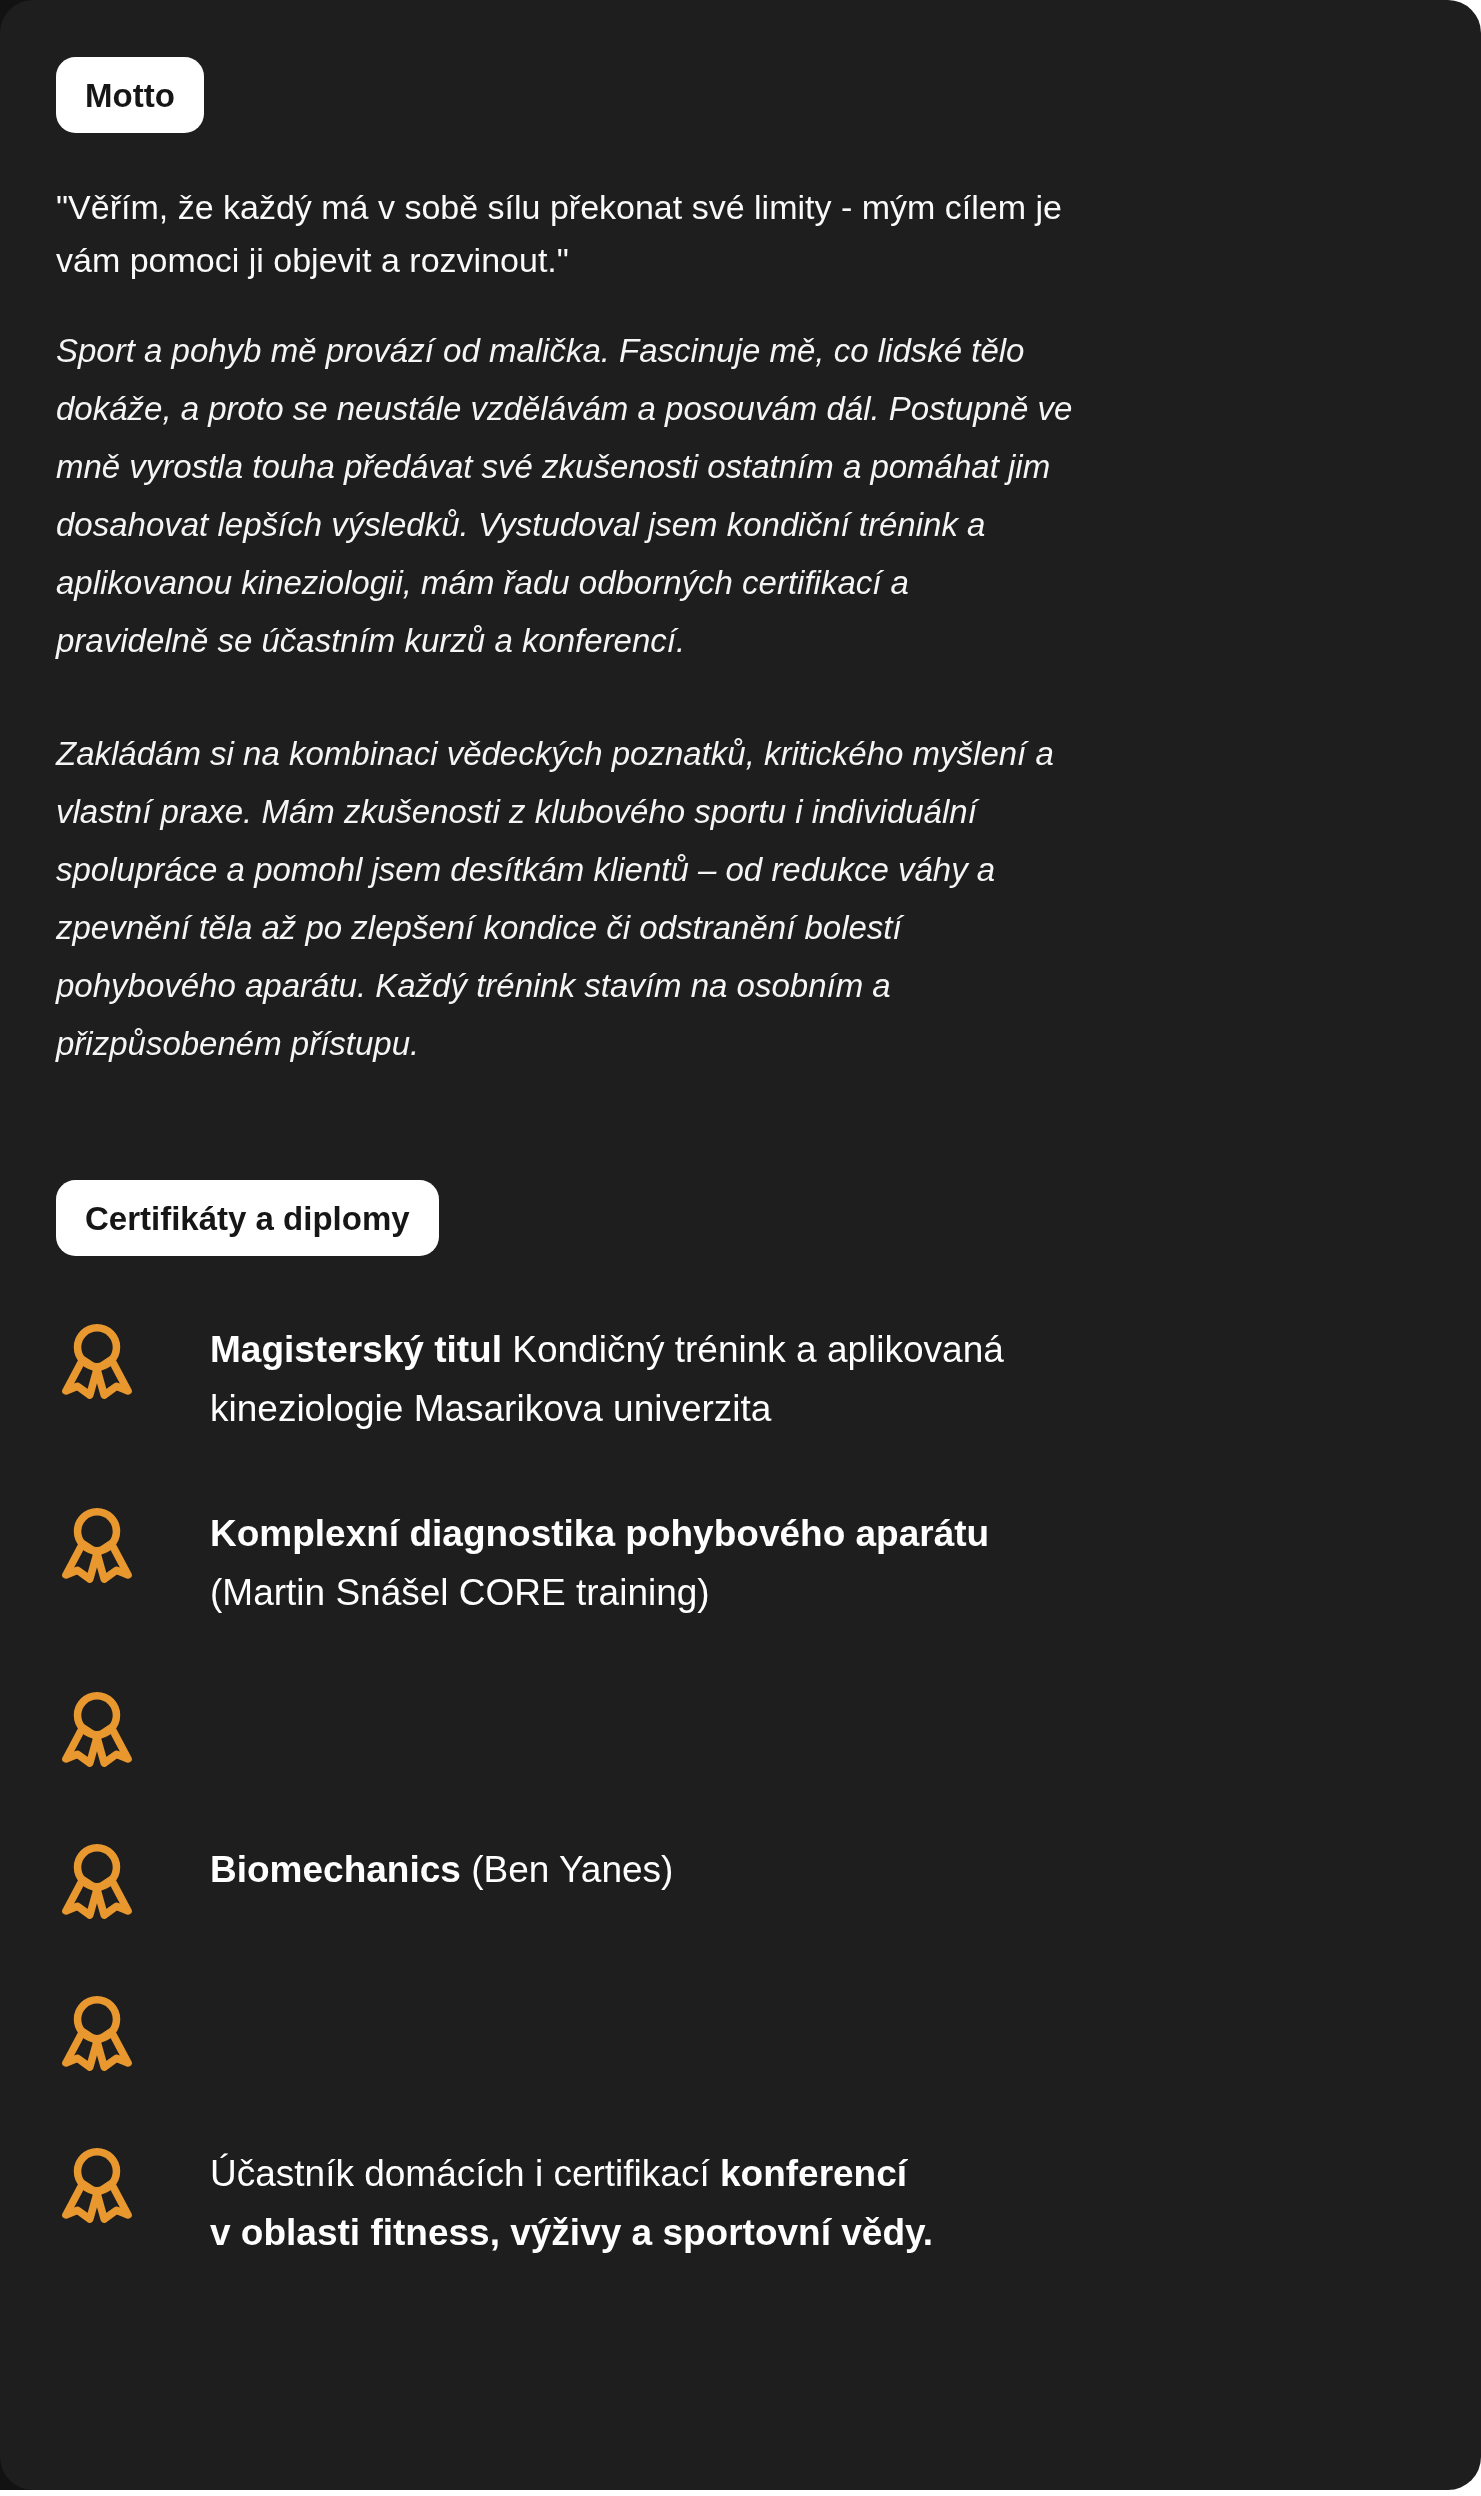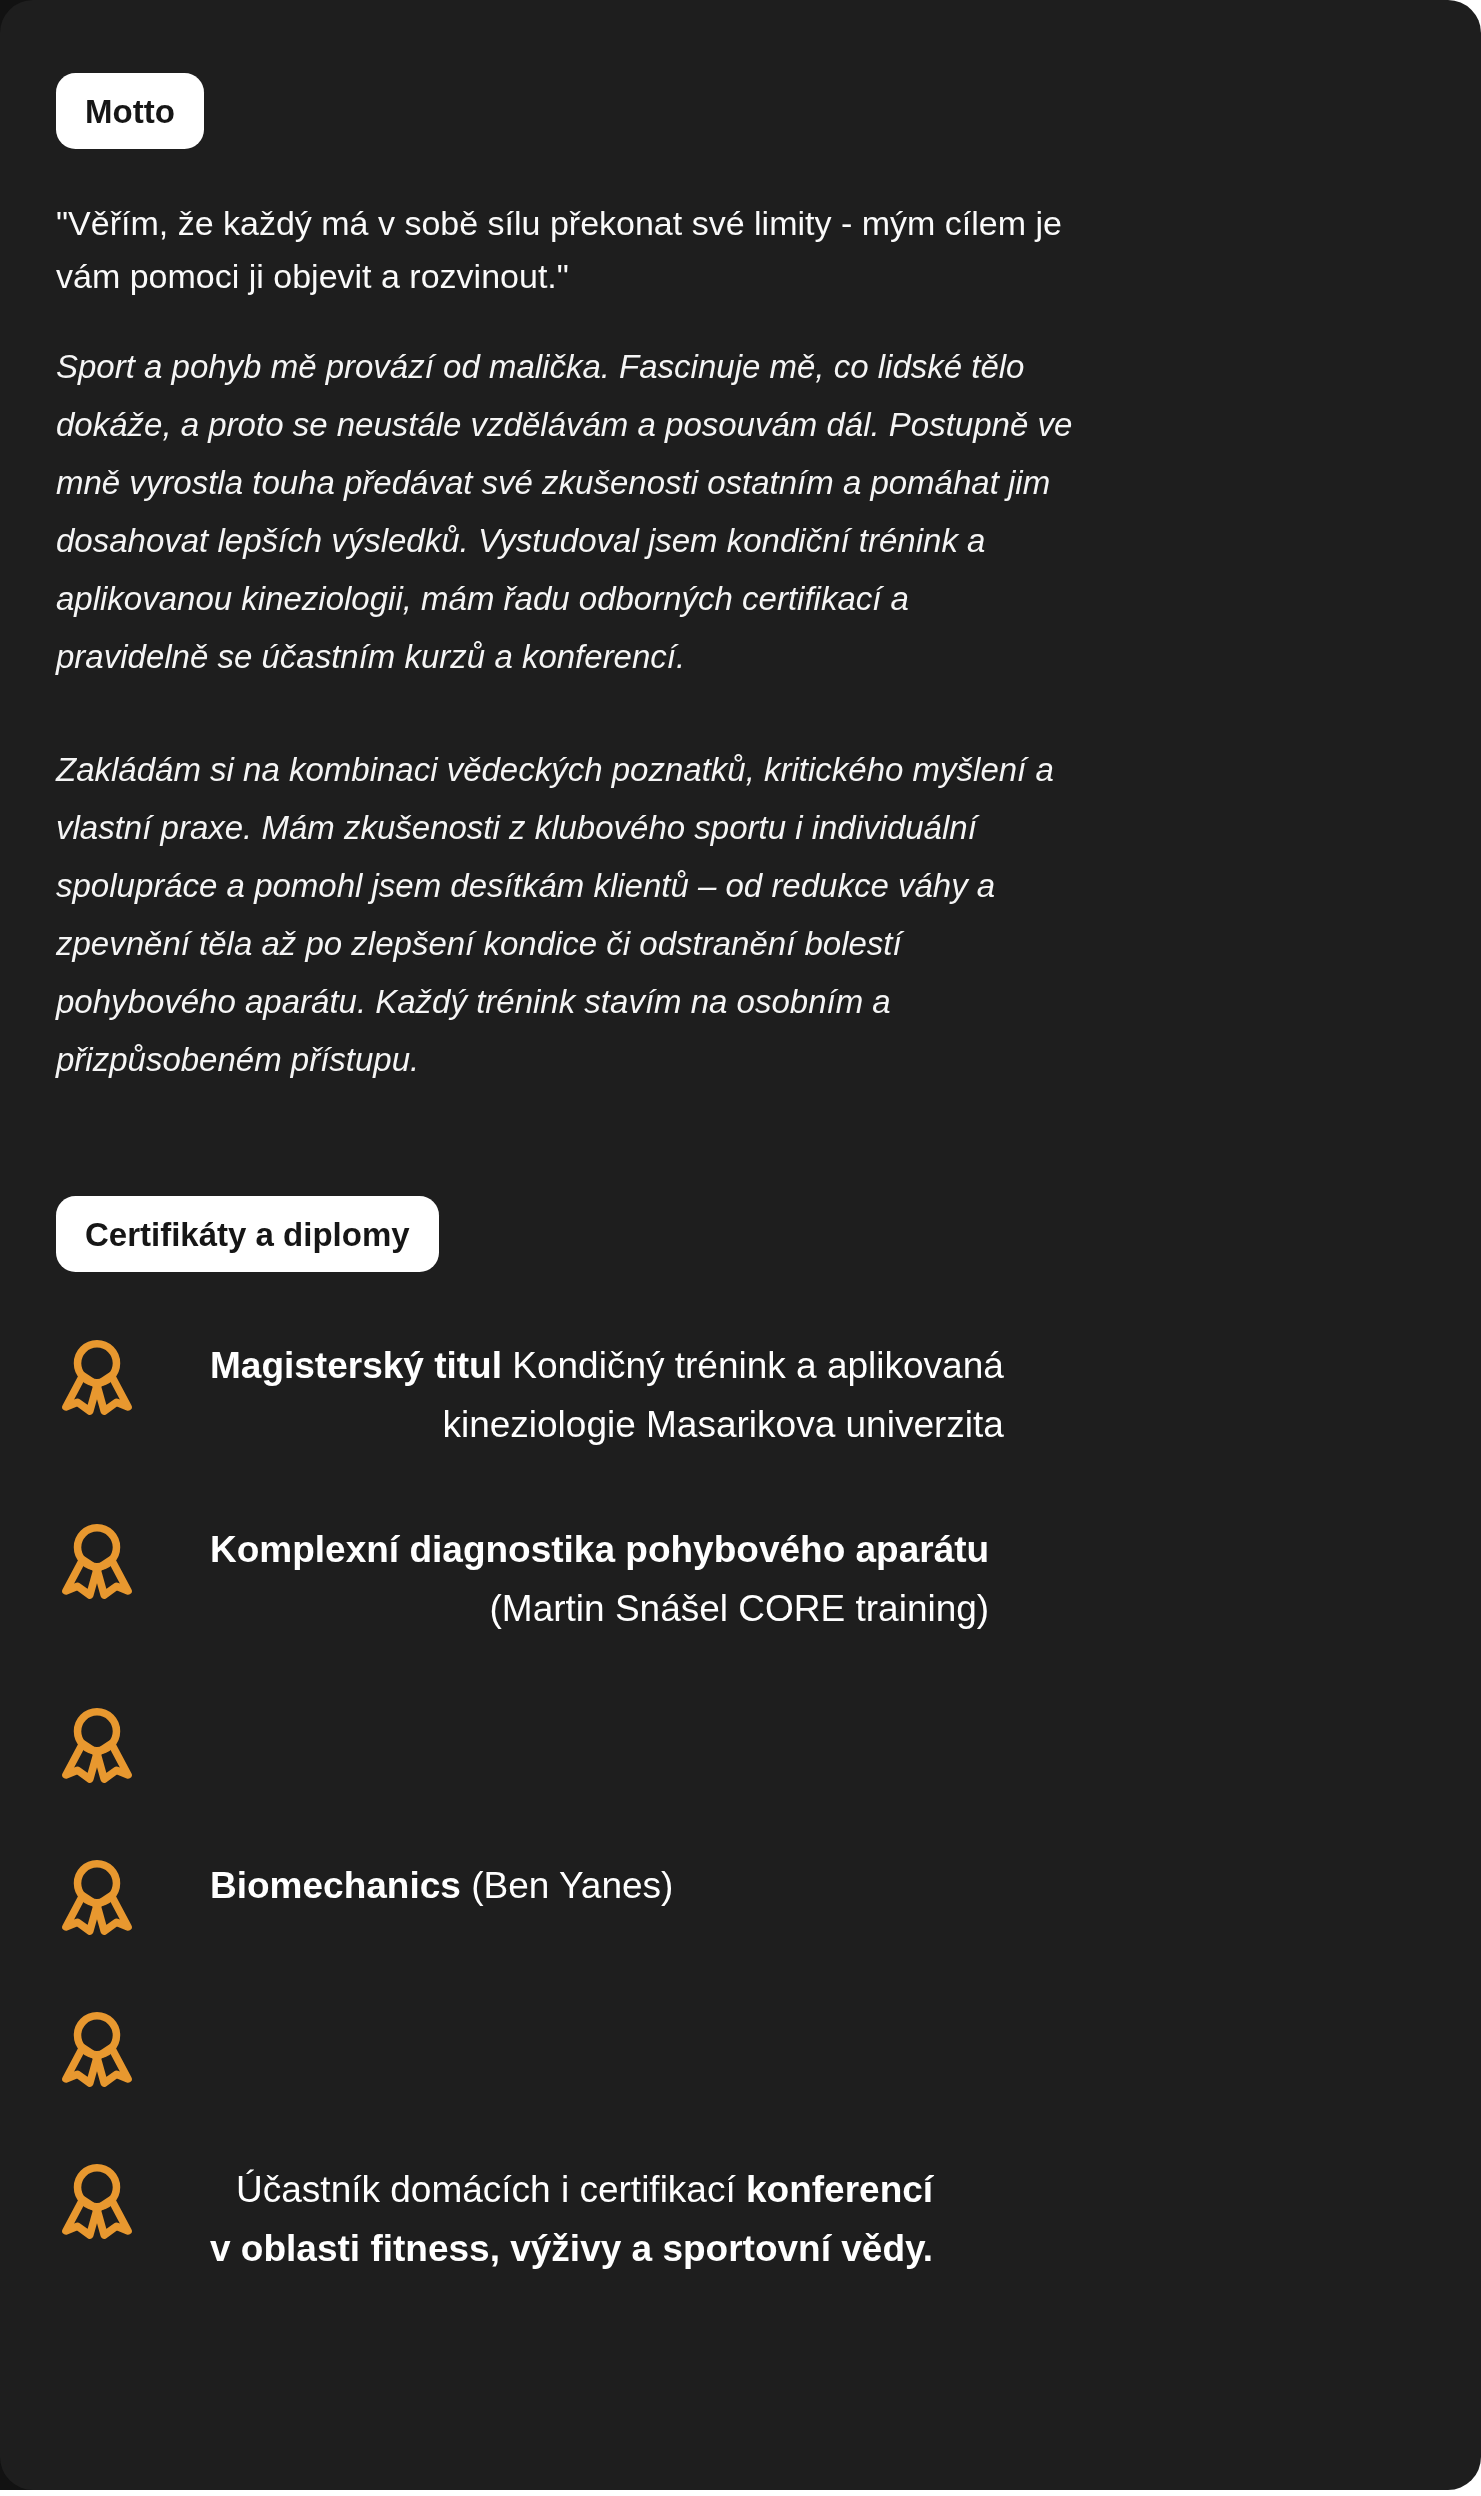--- a/index.html
+++ b/index.html
@@ -16,21 +16,21 @@
   .patch-bottom-left { left: 0; top: 2404px; width: 93px; height: 86px; }
 
   .card {
     position: absolute;
     left: 0; top: 0;
     width: 1481px;
     height: 2490px;
     box-sizing: border-box;
     background: #1e1e1e;
     border-radius: 33px;
-    padding: 16px 56px;
+    padding: 0 56px;
     overflow: hidden;
     z-index: 1;
   }
 
   .badge {
     display: inline-block;
     background: #ffffff;
     color: #161616;
     font-weight: 700;
     font-size: 33px;
@@ -70,21 +70,20 @@
   }
   .cert-item:last-child { margin-bottom: 0; }
   .cert-icon { flex: 0 0 82px; margin-right: 72px; }
   .cert-icon svg { display: block; }
   .cert-text {
     font-size: 37px;
     line-height: 59px;
     color: #ffffff;
     white-space: pre-line;
     max-width: 985px;
-    text-align: right;
   }
   .cert-text .b { font-weight: 700; }
   .cert-text .r { font-weight: 400; }
 </style>
 </head>
 <body>
 
 <div class="corner-patch patch-top-left"></div>
 <div class="corner-patch patch-bottom-left"></div>
 

